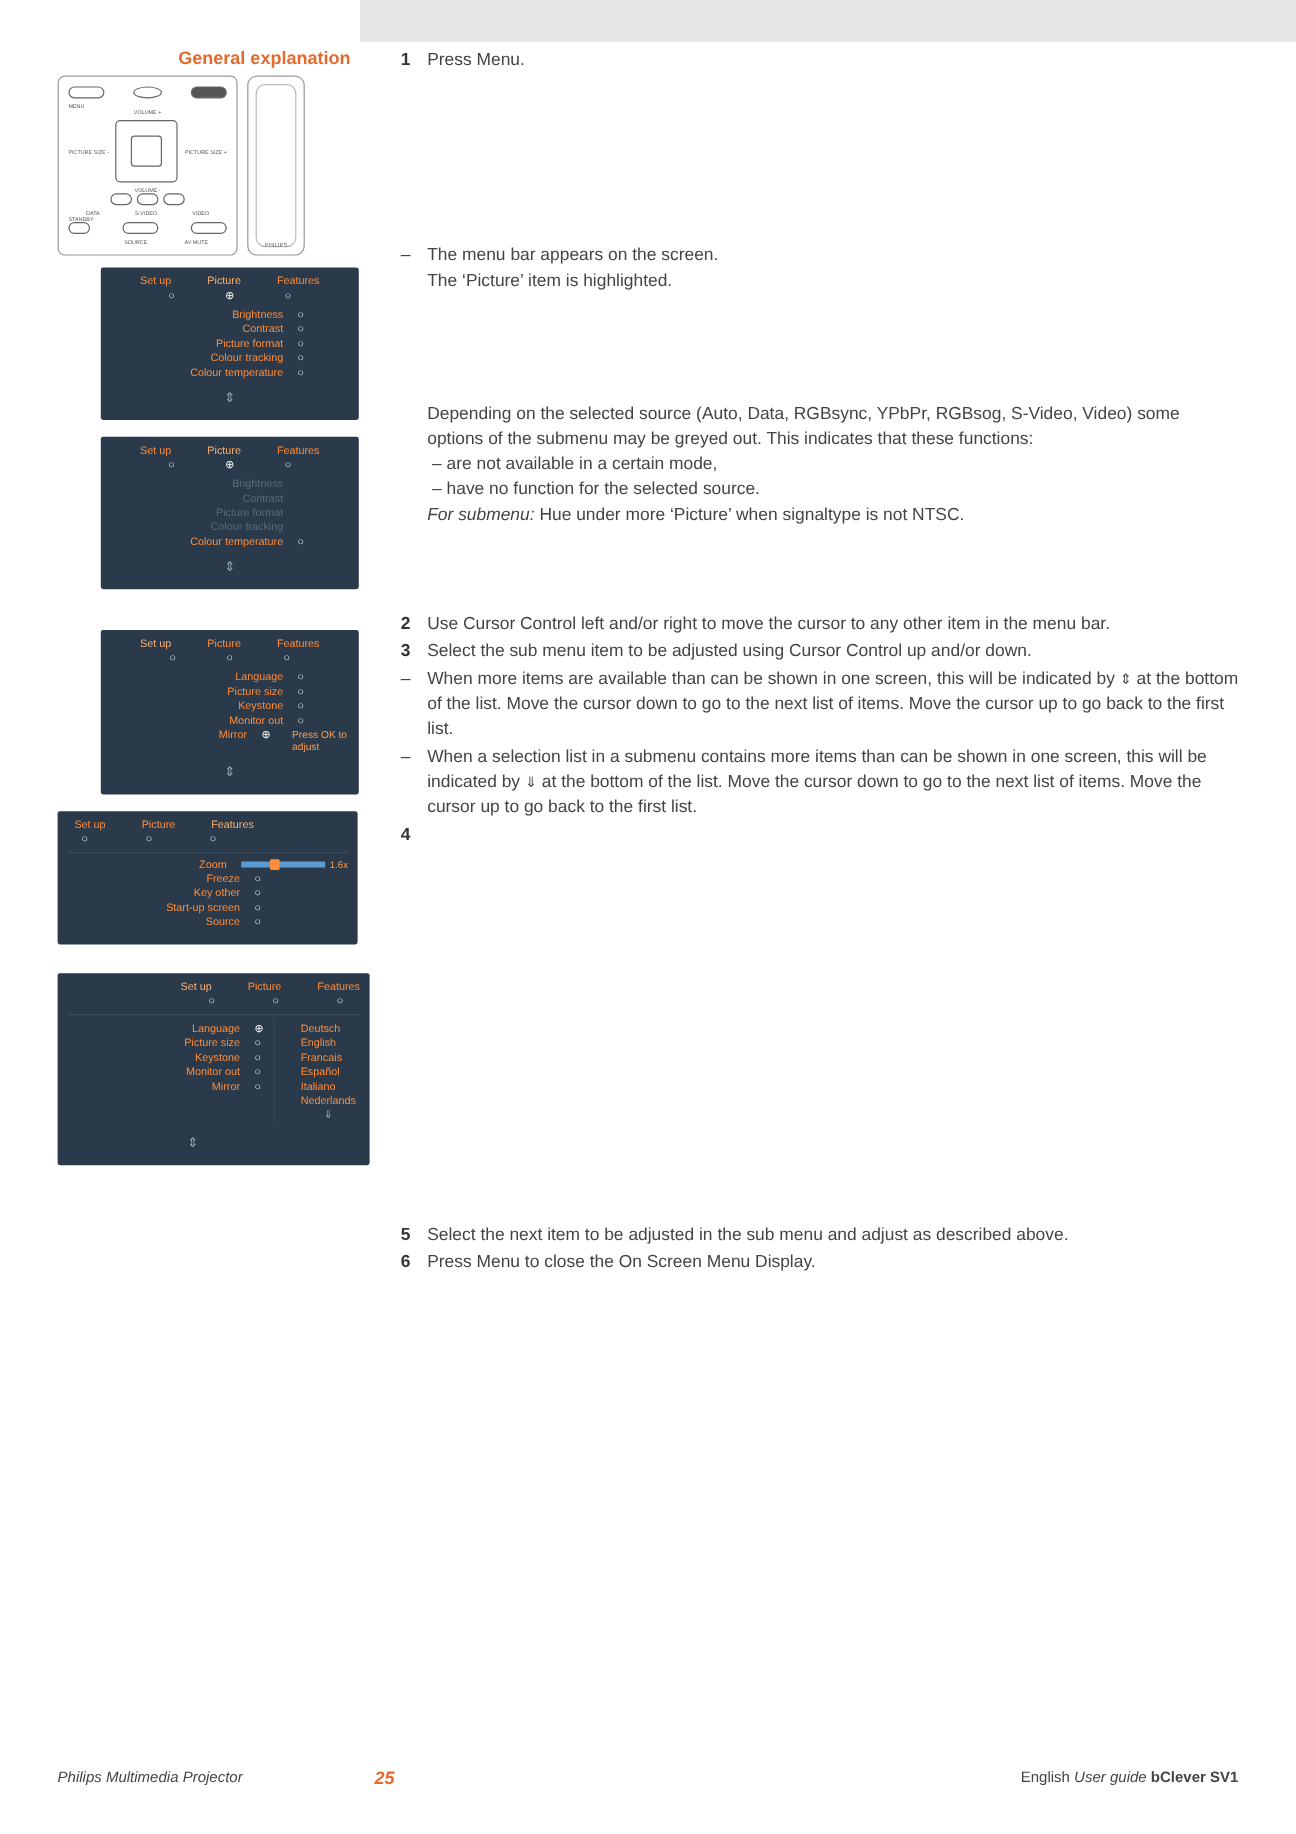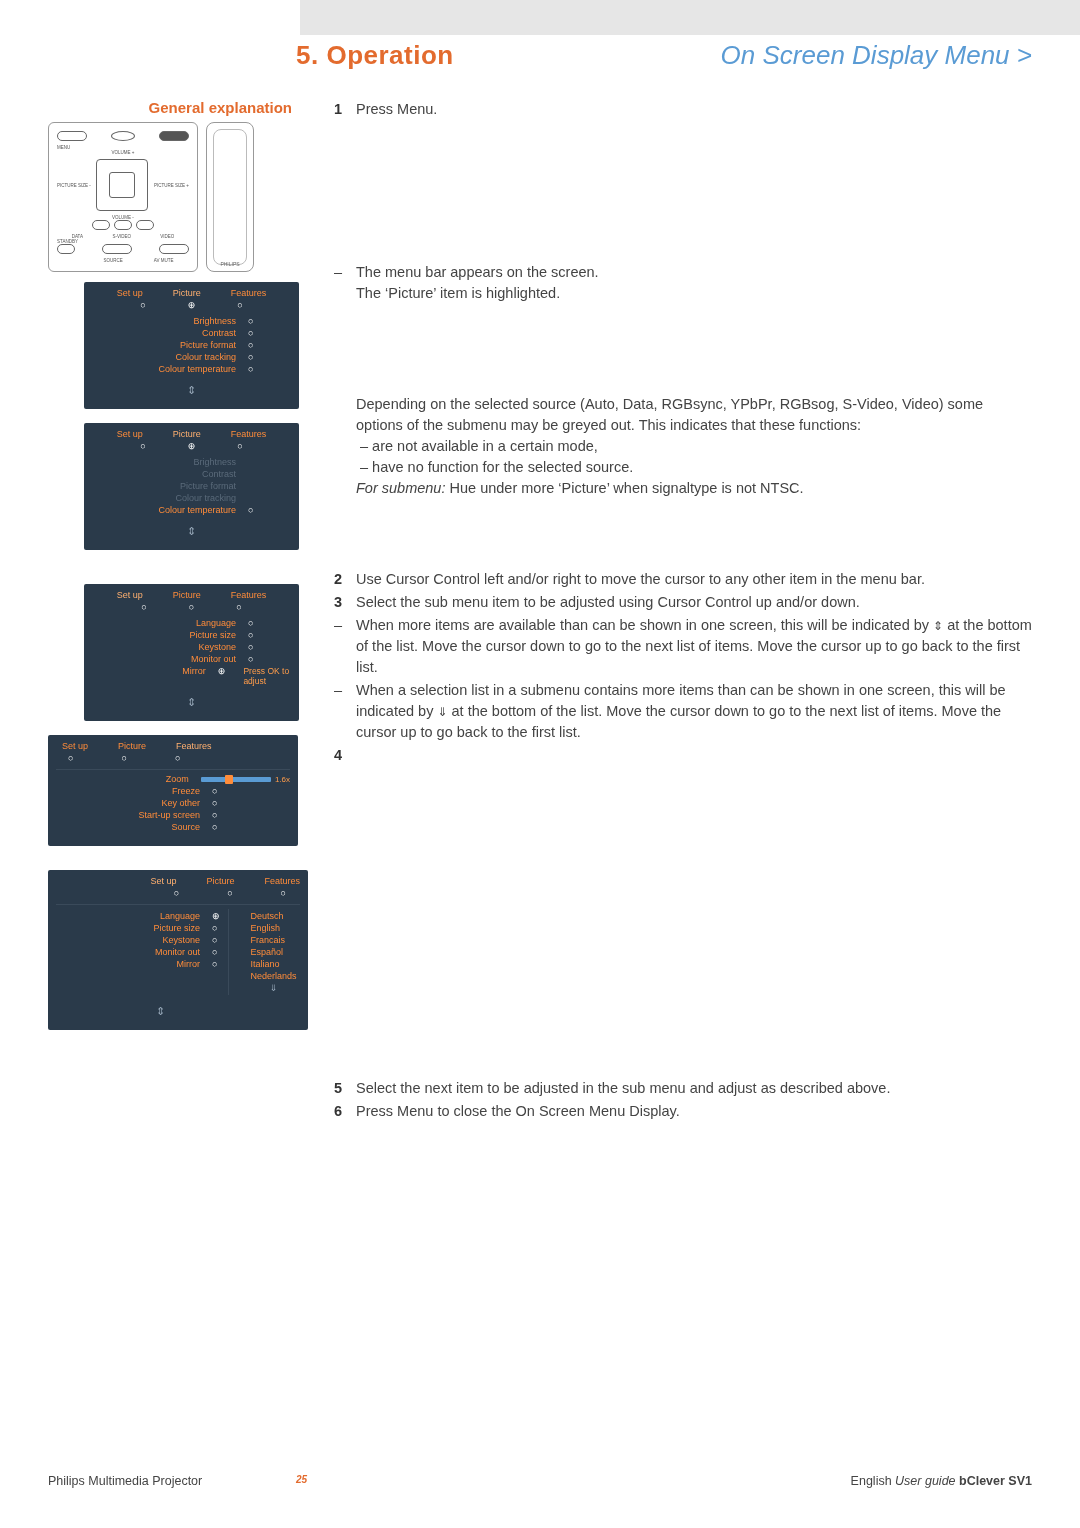--- a/index.html
+++ b/index.html
@@ -132,41 +132,37 @@
   .block.b2{margin-bottom:100px;}
   .block.b3{margin-bottom:0;}
   .inline-icon{display:inline-block; font-size:12px; vertical-align:middle;}
   
   .footer{
     position:absolute; bottom:40px; left:48px; right:48px;
     display:flex; justify-content:space-between;
     font-size:12.5px; color:#444;
     border-top: none;
   }
-  .footer .fl{}
-  .footer .pn{color:#e36b2e; font-weight:700; font-style:italic; font-size:10px; position:absolute; left:248px;}
+  .footer .fl{font-style:italic;}
+  .footer .pn{color:#e36b2e; font-weight:700; font-style:italic; font-size:15px; position:absolute; left:264px;}
   .footer .fr{}
   .footer .fr .ital{font-style:italic;}
   .footer .fr b{font-weight:700;}
   .spacer{height:10px;}
   .osd.offset{margin-left:36px;}
   .osd.offset2{margin-left:0px; width:250px;}
   .osd.wide{width:260px;}
 </style>
 </head>
 <body>
 
 <div class="gray-band"></div>
 
 <div class="content">
 
-  <div class="title-row">
-    <div class="title-left">5. Operation</div>
-    <div class="title-right">On Screen Display Menu &gt;</div>
-  </div>
 
   <div class="two-col">
 
     <div class="left-col">
       <div class="gen-exp">General explanation</div>
 
       <div class="illo-row">
         <div class="panel">
           <div class="prow">
               <div class="pbtn"></div>

